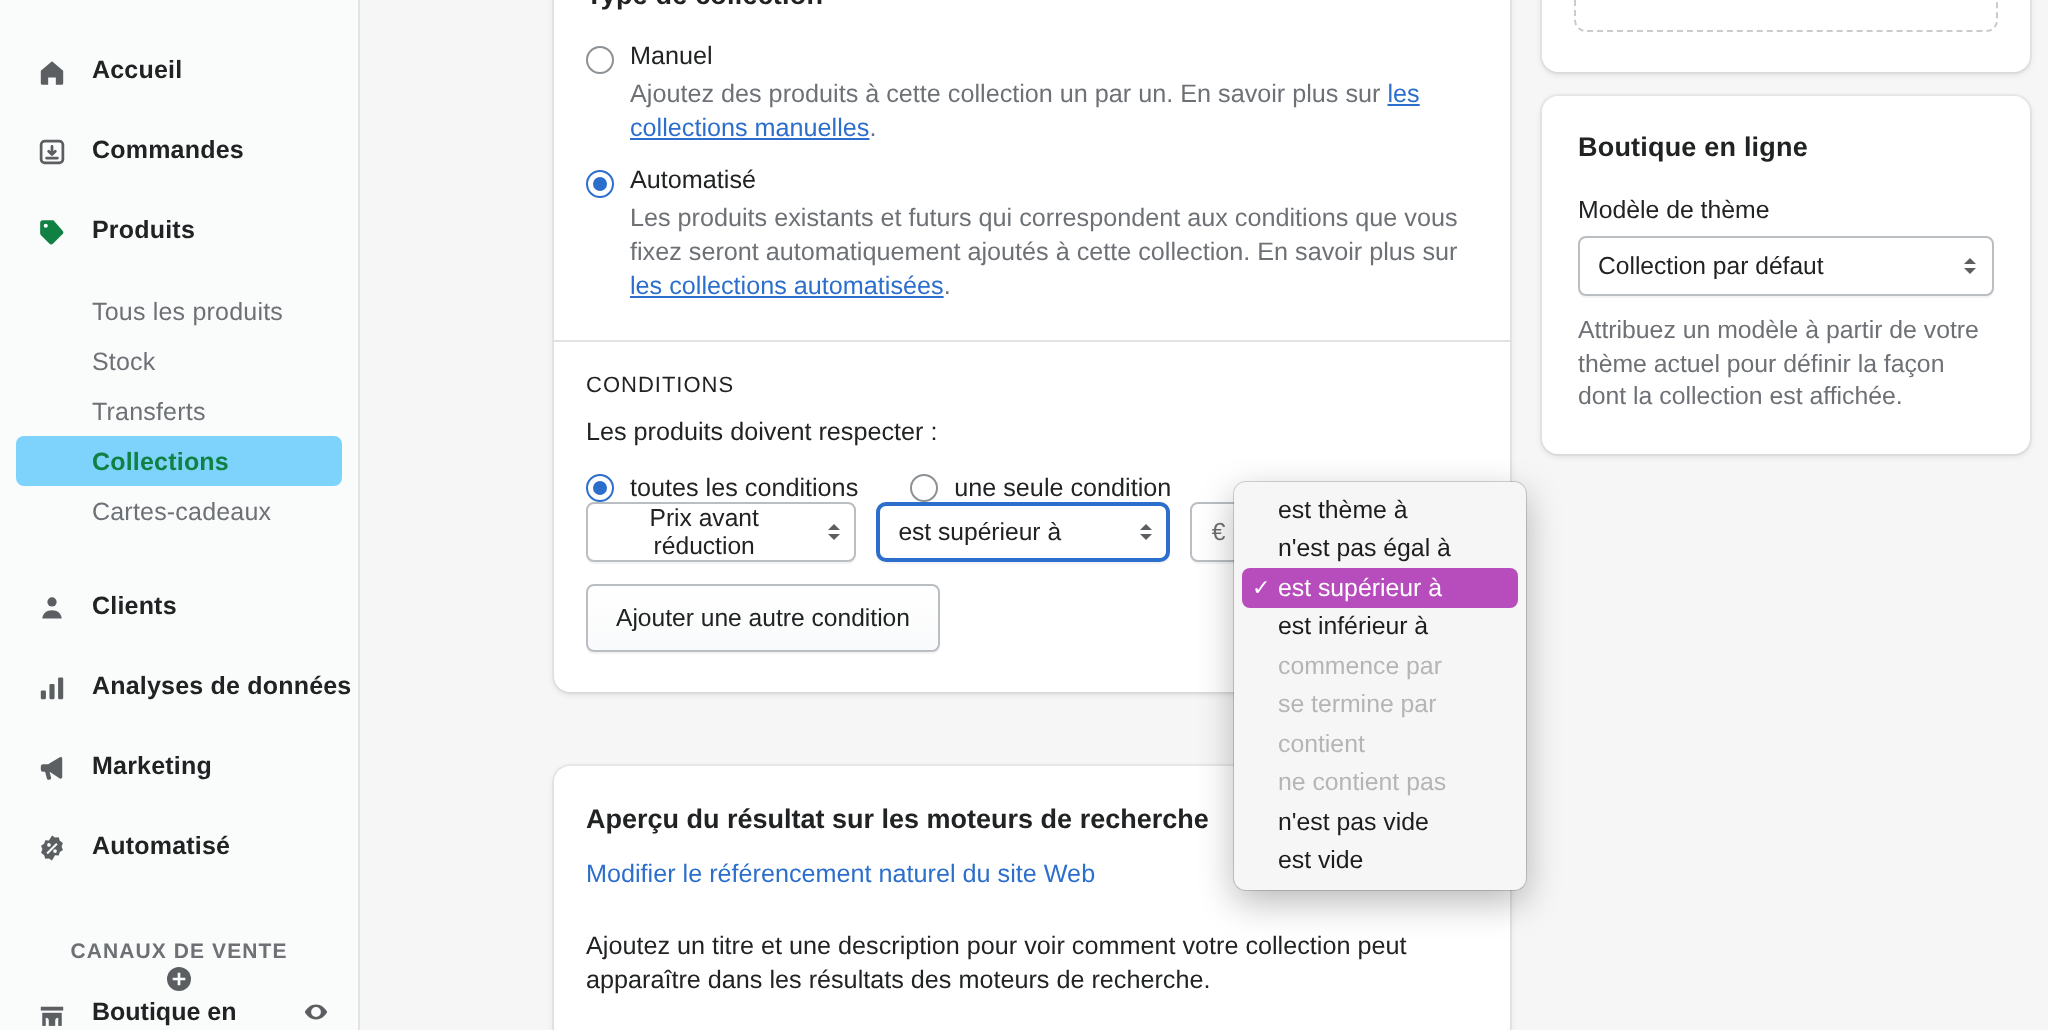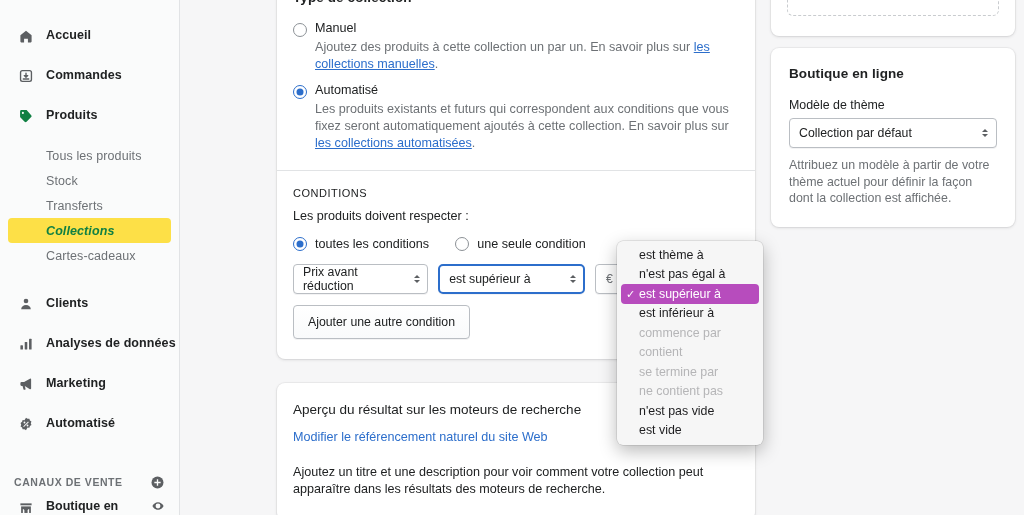--- a/index.html
+++ b/index.html
@@ -41,28 +41,28 @@
     line-height: 25px; white-space: nowrap;
   }
   .nav-sub {
     display: flex; align-items: center;
     height: 25px;
     padding-left: 38px;
     margin: 0 8px;
     border-radius: 4px; cursor: pointer;
   }
   .nav-sub .lbl { font-size: 12.5px; color: #6d7175; font-weight: 400; letter-spacing: .1px; }
-  .nav-sub.active { background: #fde047; font-style: italic; }
+  .nav-sub.active { background: #7dd3fc; }
   .nav-sub.active .lbl { color: #108043; font-weight: 600; }
   .spacer-sm { height: 8px; }
   .spacer-md { height: 13px; }
 
   .section-head {
     display: flex; align-items: center; justify-content: space-between;
-    padding: 0 14px 0 14px; height: 24px; margin-top: 6px;
+    padding: 0 14px 0 14px; height: 24px; margin-top: 6px; flex-direction: column;
   }
   .section-head .t {
     font-size: 10.5px; font-weight: 600; color: #6d7175;
     letter-spacing: .55px;
   }
   .icon-btn { width: 16px; height: 16px; display: inline-flex; align-items: center; justify-content: center; cursor: pointer; color: #5c5f62; }
 
   .channel-item {
     display: flex; align-items: flex-start;
     padding: 4px 14px 4px 8px; margin: 0 8px; border-radius: 4px;
@@ -111,21 +111,21 @@
 
   .divider { height: 1px; background: #e1e3e5; }
 
   .cond-label { font-size: 11px; font-weight: 400; color: #202223; letter-spacing: .5px; }
   .cond-sub { font-size: 12.6px; color: #202223; margin-top: 10px; }
 
   .cond-radios { display: flex; align-items: center; margin-top: 14px; }
   .cond-radios .ritem { display: flex; align-items: center; margin-right: 26px; }
   .cond-radios .ritem .rl { font-size: 12.6px; color: #202223; }
 
-  .cond-fields { display: flex; align-items: center; margin-top: 13px; gap: 10px; }
+  .cond-fields { display: flex; align-items: center; gap: 10px; text-align: center; }
   .sel {
     position: relative; height: 30px; border: 1px solid #babec3;
     border-radius: 4px; background: #fff;
     display: flex; align-items: center; padding: 0 26px 0 9px;
     font-size: 12.3px; color: #202223; cursor: pointer;
     box-shadow: 0 1px 0 rgba(22,29,37,.05);
   }
   .sel.focused { border: 2px solid #2c6ecb; border-radius: 5px; }
   .sel .caret {
     position: absolute; right: 7px; top: 50%; transform: translateY(-50%);
@@ -140,21 +140,21 @@
   .btn {
     display: inline-flex; align-items: center; justify-content: center;
     height: 30px; padding: 16px 14px; border-radius: 4px;
     border: 1px solid #babec3; background: linear-gradient(180deg,#fff,#f9fafb);
     font-size: 12.3px; color: #202223; font-weight: 500; cursor: pointer;
     box-shadow: 0 1px 0 rgba(22,29,37,.05);
   }
 
   
   #card-seo { left: 97px; top: 383px; width: 478px; }
-  .seo-title { font-size: 13.5px; font-weight: 400; color: #202223; }
+  .seo-title { font-size: 13.5px; font-weight: 700; color: #202223; }
   .seo-link { font-size: 12.6px; color: #2c6ecb; margin-top: 13px; display: inline-block; cursor: pointer; }
   .seo-body { font-size: 12.6px; color: #202223; line-height: 17px; margin-top: 19px; }
 
   
   #card-image { left: 591px; top: -96px; width: 244px; height: 132px; }
   .dropzone {
     margin: 16px; height: 96px;
     border: 1.6px dashed #c9cccf; border-radius: 6px;
     display: flex; align-items: center; justify-content: center;
     background: #fff;
@@ -433,24 +433,24 @@
           <span class="chk">✓</span>
           <span>est supérieur à</span>
         </div>
         <div class="popup-item">
           <span>est inférieur à</span>
         </div>
         <div class="popup-item disabled">
           <span>commence par</span>
         </div>
         <div class="popup-item disabled">
+          <span>se termine par</span>
+        </div>
+        <div class="popup-item disabled">
           <span>contient</span>
-        </div>
-        <div class="popup-item disabled">
-          <span>se termine par</span>
         </div>
         <div class="popup-item disabled">
           <span>ne contient pas</span>
         </div>
         <div class="popup-item">
           <span>n'est pas vide</span>
         </div>
         <div class="popup-item">
           <span>est vide</span>
         </div>

